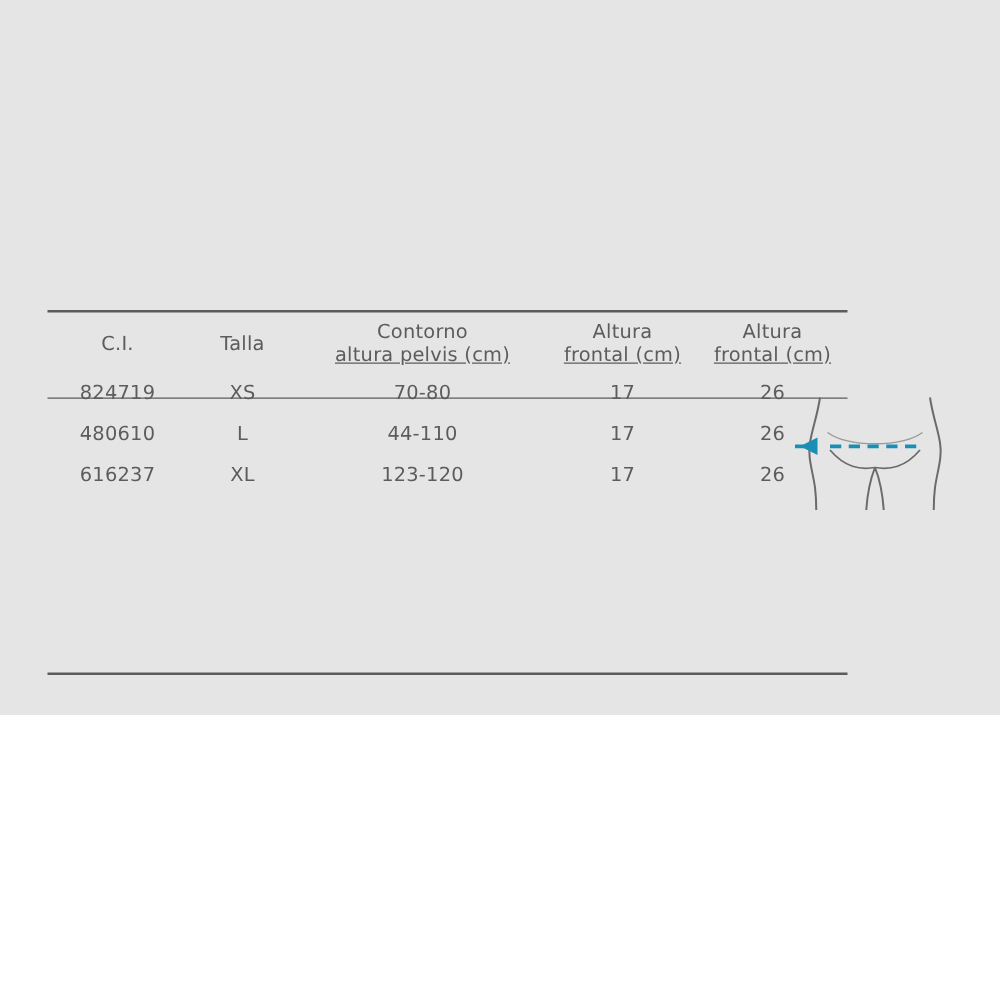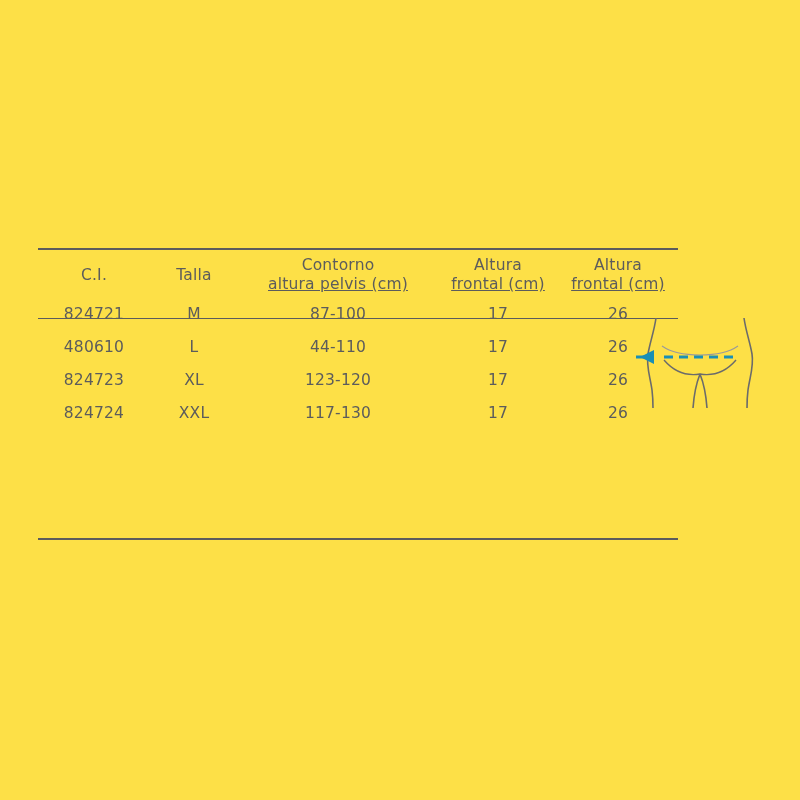--- a/index.html
+++ b/index.html
@@ -6,22 +6,22 @@
     margin: 0;
     padding: 0;
     width: 800px;
     height: 800px;
     background: #ffffff;
     font-family: "DejaVu Sans", sans-serif;
   }
   #page {
     position: relative;
     width: 800px;
-    height: 800px;
-    background: #fde047;
+    height: 572px;
+    background: #e5e5e5;
     overflow: hidden;
   }
   .table-wrap {
     position: absolute;
     left: 38px;
     top: 248px;
     width: 640px;
   }
   table.size-table {
     border-collapse: collapse;
@@ -123,44 +123,37 @@
             <span class="head-line2">frontal (cm)</span>
           </th>
           <th class="col-espalda">
             <span>Altura</span>
             <span class="head-line2">frontal (cm)</span>
           </th>
         </tr>
       </thead>
       <tbody>
         <tr>
-          <td>824721</td>
-          <td>M</td>
-          <td>87-100</td>
+          <td>824719</td>
+          <td>XS</td>
+          <td>70-80</td>
           <td>17</td>
           <td>26</td>
         </tr>
         <tr>
           <td>480610</td>
           <td>L</td>
           <td>44-110</td>
           <td>17</td>
           <td>26</td>
         </tr>
         <tr>
-          <td>824723</td>
+          <td>616237</td>
           <td>XL</td>
           <td>123-120</td>
-          <td>17</td>
-          <td>26</td>
-        </tr>
-        <tr>
-          <td>824724</td>
-          <td>XXL</td>
-          <td>117-130</td>
           <td>17</td>
           <td>26</td>
         </tr>
       </tbody>
     </table>
   </div>
 
   <div class="figure">
     <svg width="132" height="92" viewBox="0 0 132 92" xmlns="http://www.w3.org/2000/svg">
 

